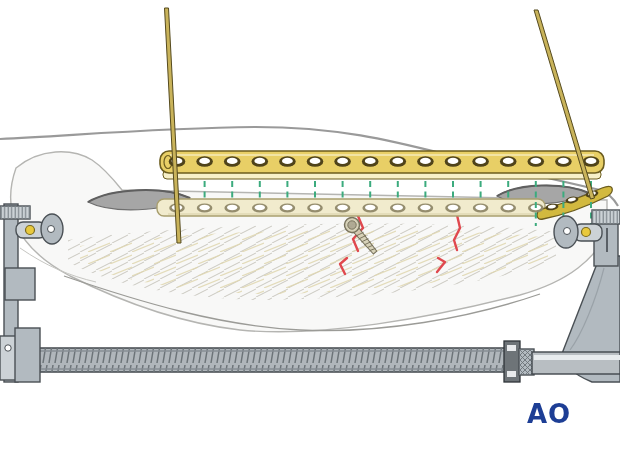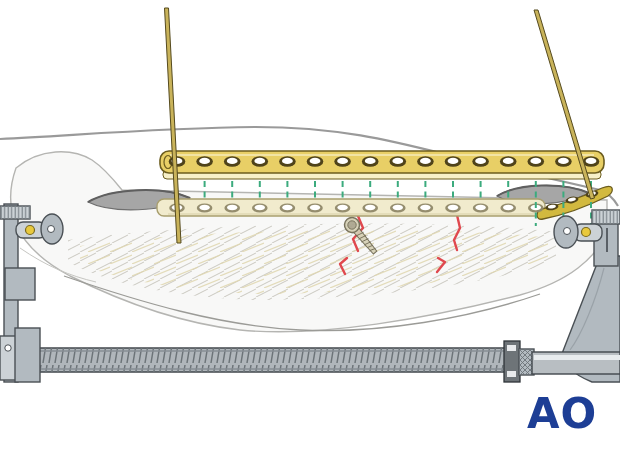--- a/index.html
+++ b/index.html
@@ -26,21 +26,21 @@
   .plate-pale{fill:var(--plate-pale);stroke:var(--plate-pale-outline);stroke-width:1.4;}
   .plate-curved{fill:var(--plate-curved-gold);stroke:var(--plate-outline);stroke-width:1.3;}
   .wire{fill:var(--wire-gold);stroke:var(--wire-outline);stroke-width:1;}
   .metal{fill:var(--metal-mid);stroke:var(--metal-dark);stroke-width:1.4;}
   .metal-l{fill:var(--metal-light);stroke:var(--metal-dark);stroke-width:1.4;}
   .metal-d{fill:#6e7478;stroke:#2e3438;stroke-width:1.3;}
   .pin{fill:var(--pin-yellow);stroke:#7a6a20;stroke-width:1.2;}
   .dot{fill:#ffffff;stroke:#4a5055;stroke-width:1;}
   .screwbody{fill:#d5cfb4;stroke:#6e6851;}
   #ao-logo{position:absolute;left:527px;top:394px;width:80px;height:44px;
-           color:var(--logo-blue);font-size:42px;font-weight:bold;letter-spacing:1px;line-height:40px;}
+           color:var(--logo-blue);font-size:26px;font-weight:bold;letter-spacing:1px;line-height:40px;}
 </style>
 </head>
 <body>
 
 <div id="canvas">
 <svg width="620" height="459" viewBox="0 0 620 459">
   <defs>
     <pattern id="pat-thread" width="6" height="26" patternUnits="userSpaceOnUse">
       <path d="M1,25 L5,1" stroke="#6c7378" stroke-width="1.5" fill="none"></path>
     </pattern>

